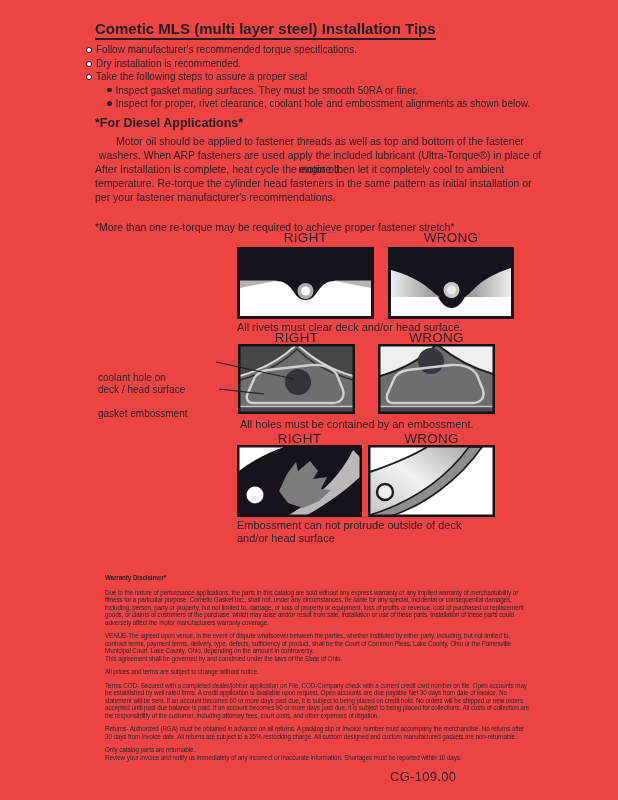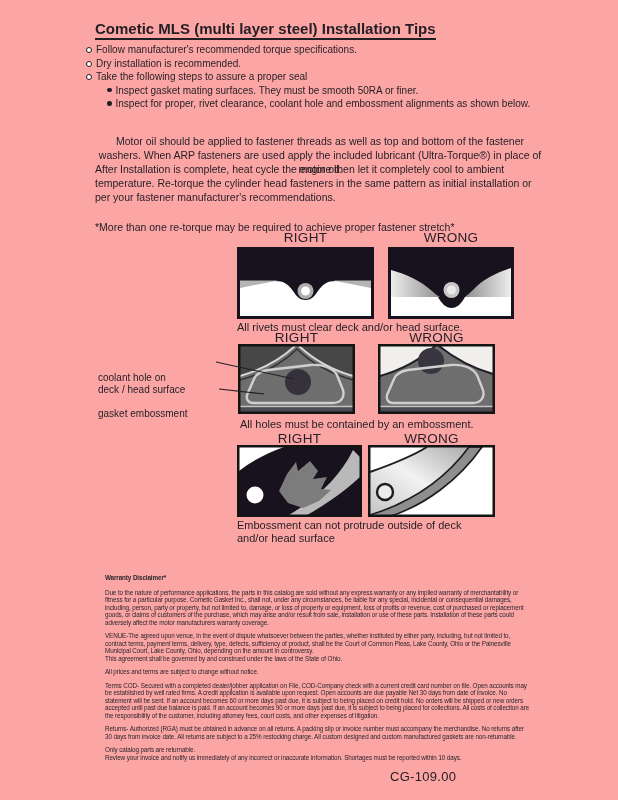--- a/index.html
+++ b/index.html
@@ -1,16 +1,16 @@
 <!DOCTYPE html>
 <html><head>
 <meta charset="utf-8">
 <style>
   html,body{margin:0;padding:0;background:#ffffff;}
-  .page{position:relative;width:618px;height:800px;background:#fca5a5;
+  .page{position:relative;width:618px;height:800px;background:#ef4444;
         font-family:"Liberation Sans", sans-serif;color:#221e24;overflow:hidden;}
   .abs{position:absolute;}
   .title{font-size:15px;font-weight:bold;border-bottom:2px solid #221e24;padding-bottom:1px;margin:0;display:inline-block;}
   .tips{font-size:10px;line-height:13.5px;}
   .tip{display:flex;align-items:flex-start;}
   .tip .mark{flex:0 0 auto;margin-top:4px;margin-right:4px;}
   .dotO{width:4px;height:4px;border:1px solid #221e24;border-radius:50%;display:inline-block;background:#fff;}
   .dotF{width:4.5px;height:4.5px;border-radius:50%;display:inline-block;background:#221e24;}
   .sub{margin-left:21px;}
   .h2{font-size:12.5px;font-weight:bold;}
@@ -47,20 +47,21 @@
     <div class="tip sub">
         <span class="mark dotF"></span>
         <span>Inspect gasket mating surfaces.  They must be smooth 50RA or finer.</span>
       </div>
     <div class="tip sub">
         <span class="mark dotF"></span>
         <span>Inspect for proper, rivet clearance, coolant hole and embossment alignments as shown below.</span>
       </div>
   </div>
 
+  <div class="abs h2" style="left:95px;top:116px;">*For Diesel Applications*</div>
   <div class="abs para" style="left:95px;top:134px;text-align:center;">Motor oil should be applied to fastener threads as well as top and bottom of the fastener washers. When ARP fasteners are used apply the included lubricant (Ultra-Torque®) in place of motor oil.</div>
   <div class="abs para" style="left:95px;top:162px;">After Installation is complete, heat cycle the engine then let it completely cool to ambient temperature. Re-torque the cylinder head fasteners in the same pattern as initial installation or per your fastener manufacturer's recommendations.</div>
   <div class="abs para" style="left:95px;top:220px;">*More than one re-torque may be required to achieve proper fastener stretch*</div>
 
   <div class="abs figlabel" style="left:237px;top:230px;width:137px;">RIGHT</div>
   <div class="abs figlabel" style="left:388px;top:230px;width:126px;">WRONG</div>
 
   <svg class="abs" style="left:237px;top:247px;" width="137" height="72" viewBox="0 0 137 72">
     <rect width="137" height="72" fill="#17121d"></rect>
     <path d="M3,34 L38,34 C47,34 51,37 56,44 C60,50 63,53 68.5,53 C74,53 77,50 81,44 C86,37 90,34 99,34 L134,34 L134,69 L3,69 Z" fill="#ffffff"></path>

